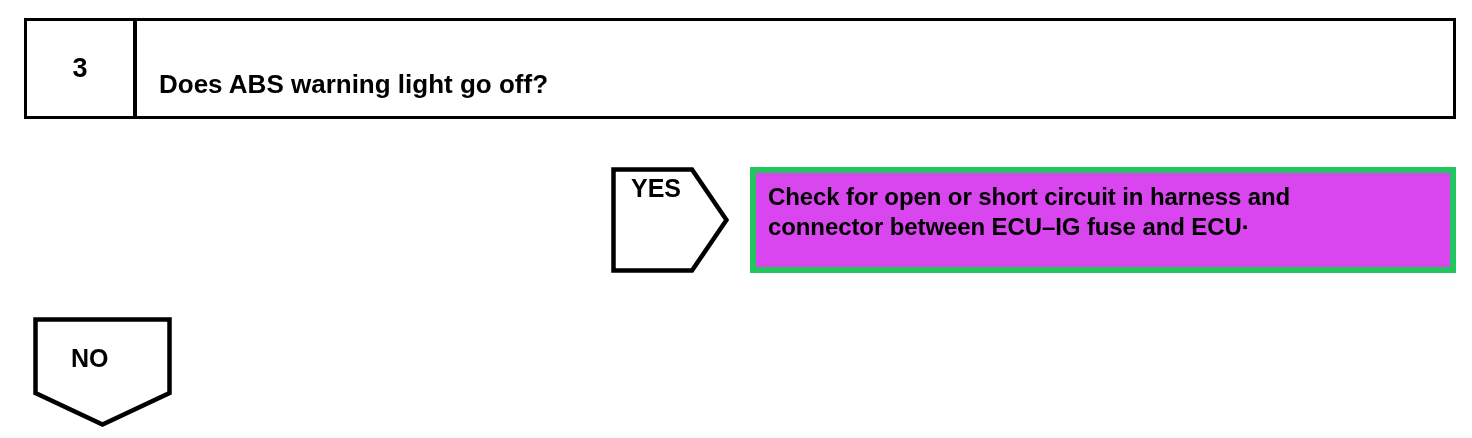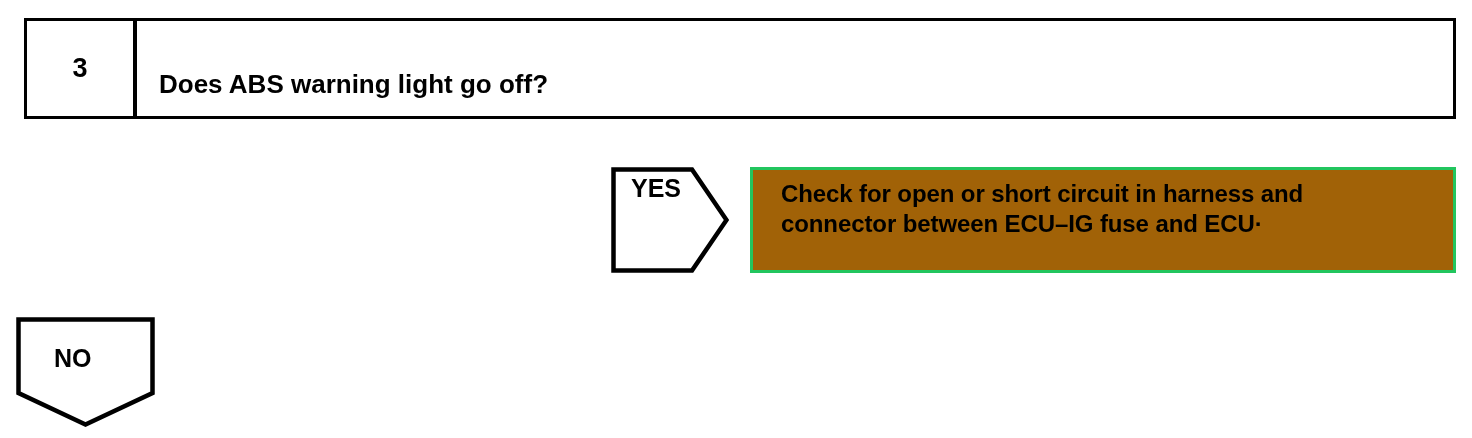--- a/index.html
+++ b/index.html
@@ -95,37 +95,37 @@
   }
 
   
   .result-box {
     position: absolute;
     left: 750px;
     top: 167px;
     width: 706px;    
     height: 106px;   
     box-sizing: border-box;
-    border: 3px solid #22c55e;
-    background: #a16207;
-    padding: 9px 8px 0 28px;
+    border: 6px solid #22c55e;
+    background: #d946ef;
+    padding: 9px 8px 0 12px;
   }
   .result-text {
     font-size: 24px;
     font-weight: bold;
     color: #000000;
     line-height: 1.27;
     letter-spacing: -0.1px;
     white-space: pre-line;
   }
 
   
   .no-arrow {
     position: absolute;
-    left: 16px;
+    left: 33px;
     top: 317px;
     width: 136px;    
     height: 110px;   
   }
   .no-arrow svg {
     display: block;
     width: 139px;
     height: 110px;
   }
   .no-label {

